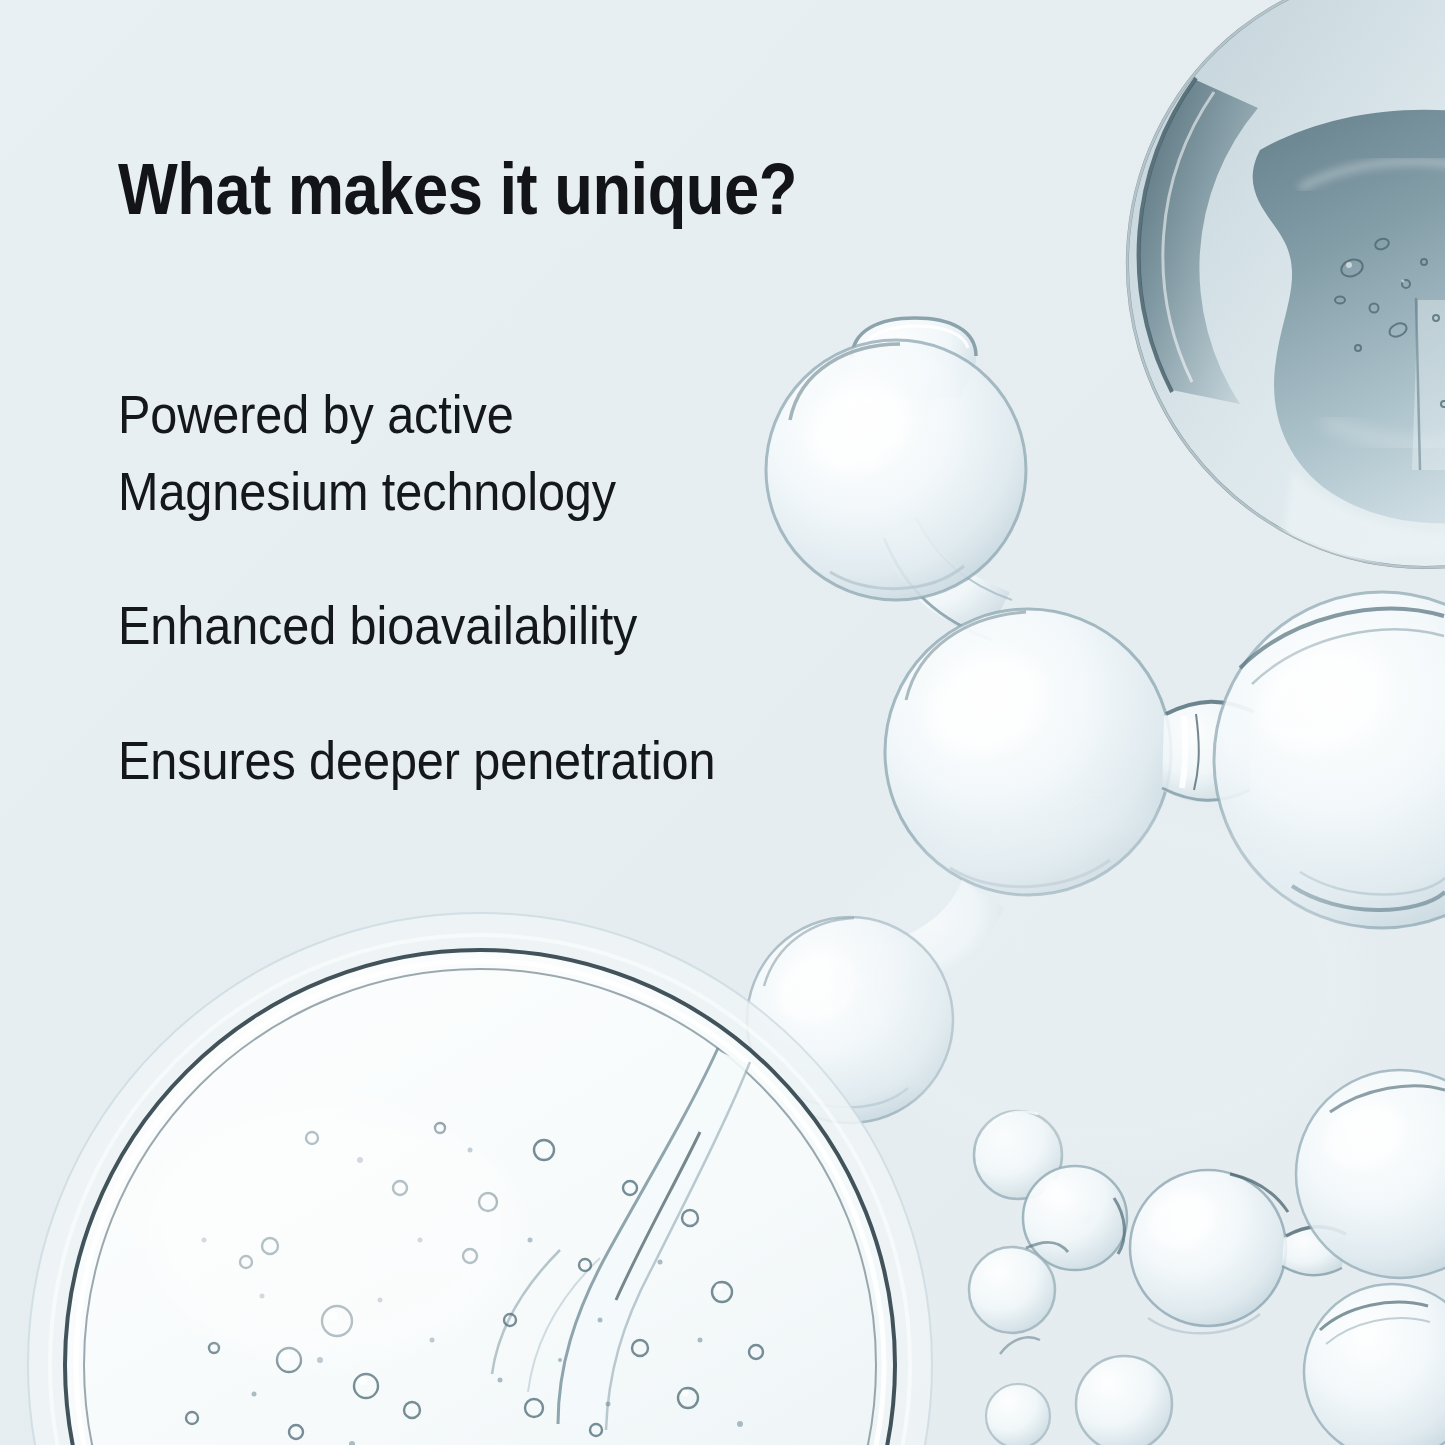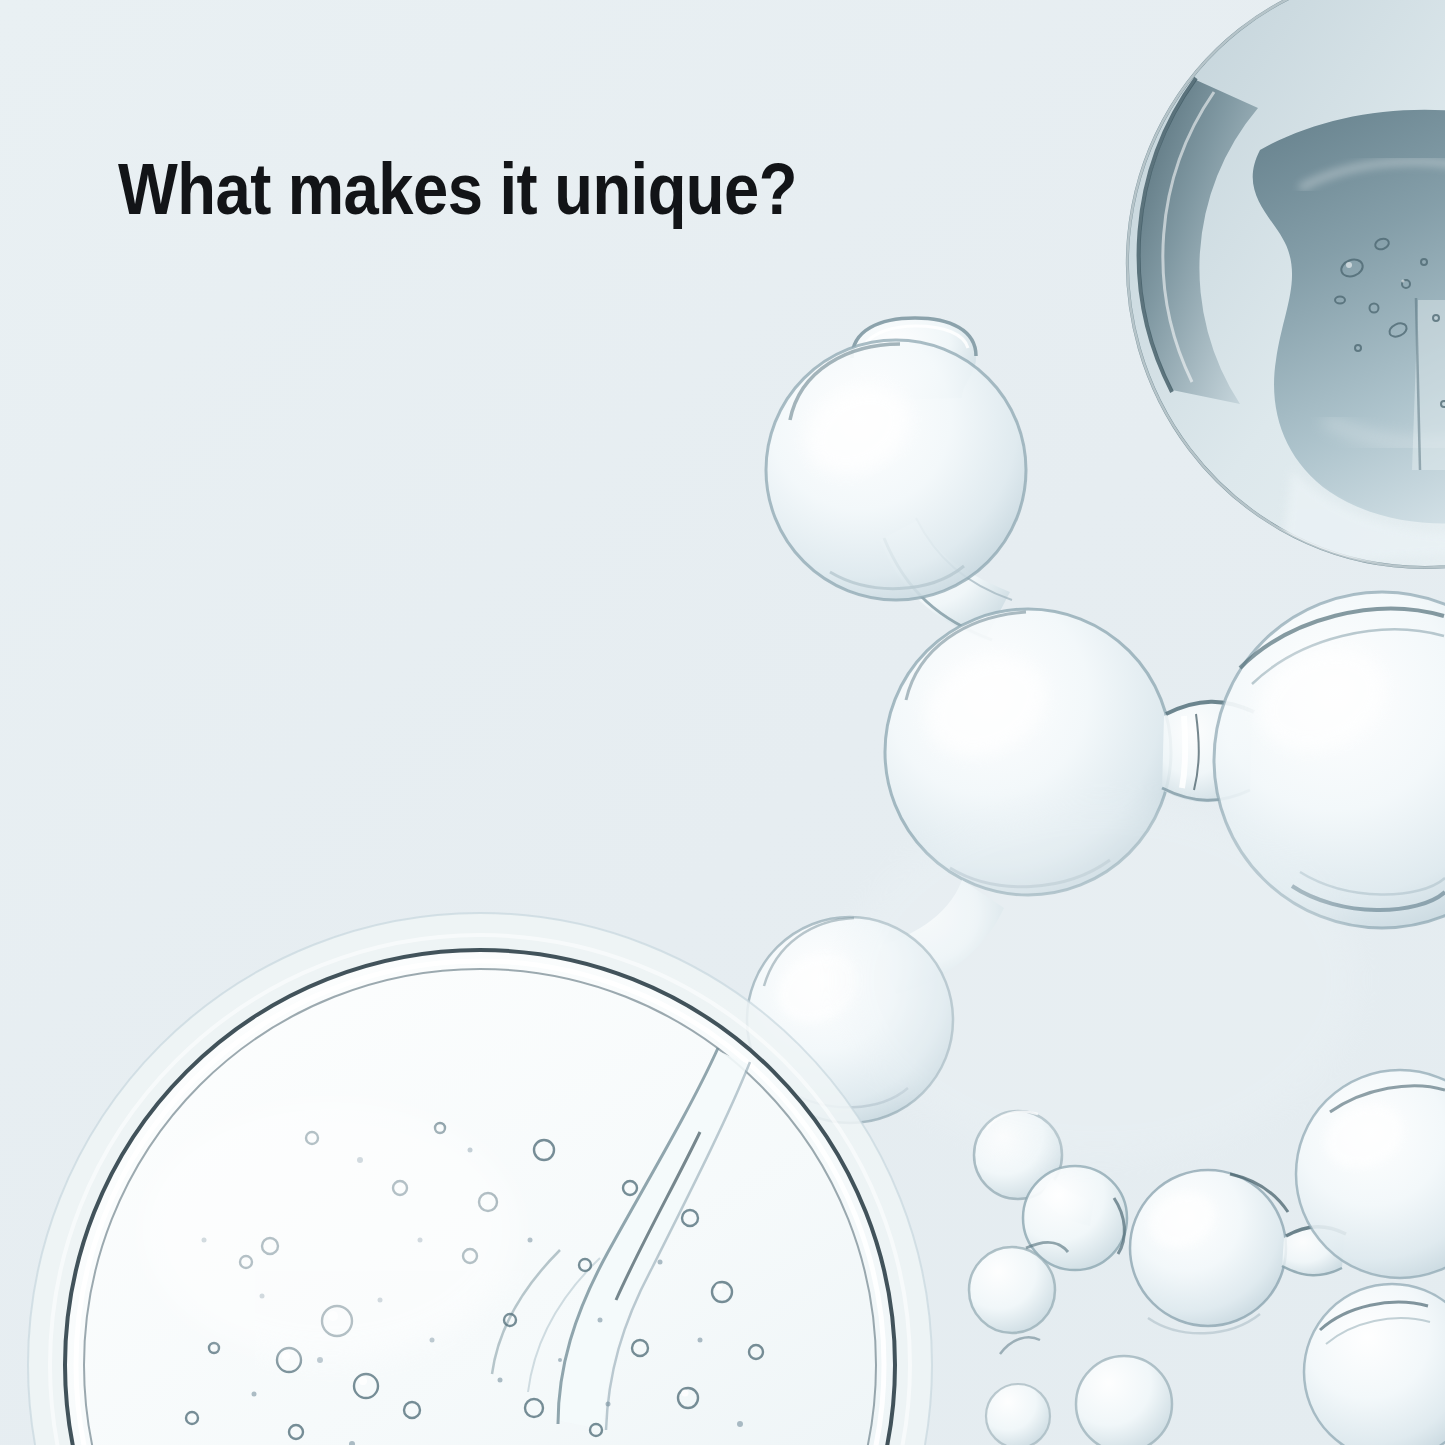--- a/index.html
+++ b/index.html
@@ -352,15 +352,21 @@
 
         <ellipse cx="1100" cy="980" rx="260" ry="180" fill="#eef4f7" opacity="0.25" filter="url(#soft14)"></ellipse>
       </g>
     </svg>
   </div>
 
   <div class="text-layer">
 
     <h1 class="headline">What makes it unique?</h1>
 
+    <div class="bullets">
+      <p class="bullet">Powered by active
+Magnesium technology</p>
+      <p class="bullet">Enhanced bioavailability</p>
+      <p class="bullet">Ensures deeper penetration</p>
+    </div>
 
   </div>
 </div>
 
 </body></html>

